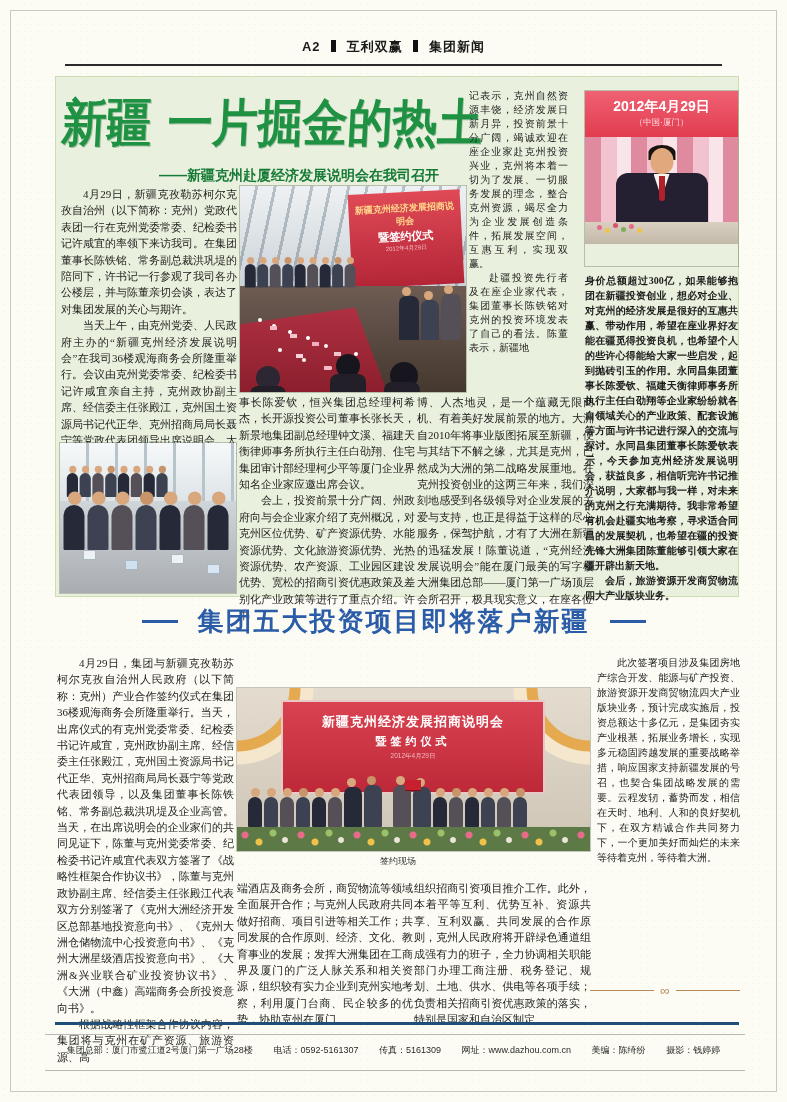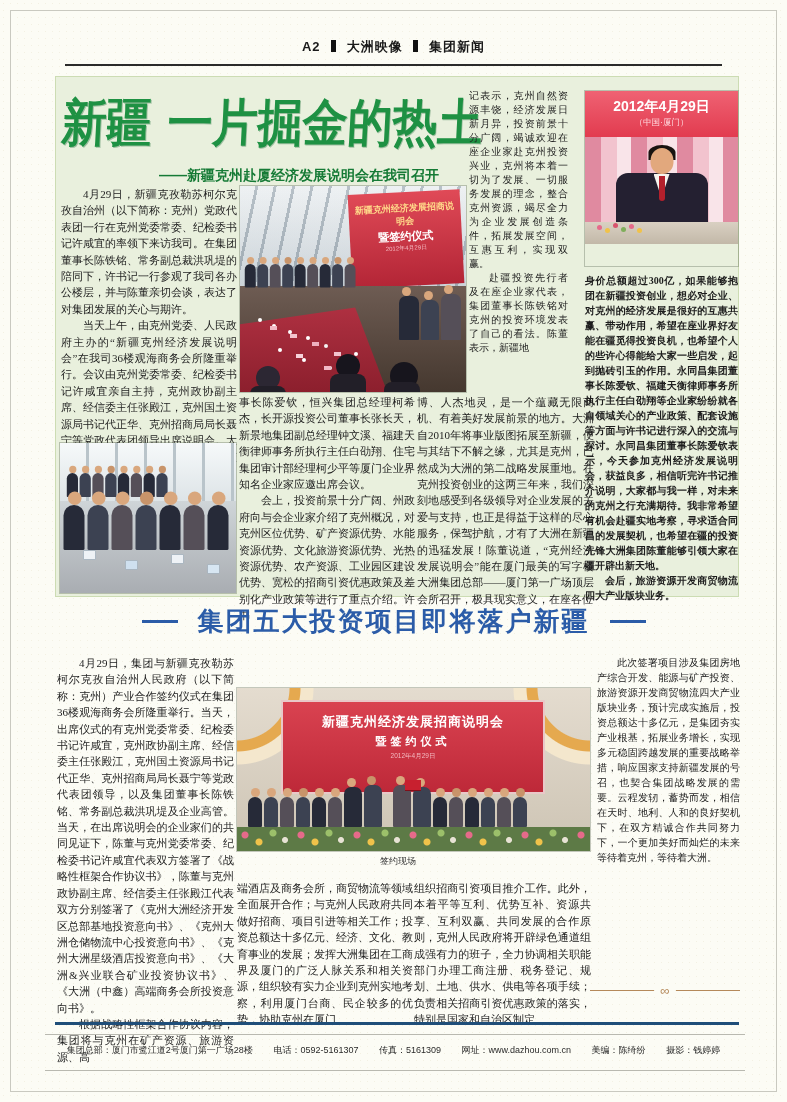--- a/index.html
+++ b/index.html
@@ -119,21 +119,21 @@
 </style>
 </head>
 <body>
 
 <div class="page">
   <div class="page-frame"></div>
 
   <div class="masthead">
     <span>A2</span>
     <span class="hbar"></span>
-    <span>大洲映像</span>
+    <span>互利双赢</span>
     <span class="hbar"></span>
     <span>集团新闻</span>
   </div>
   <div class="head-rule"></div>
 
   <section class="greenbox">
     <h1 class="a1-title">新疆 一片掘金的热土</h1>
     <p class="a1-subtitle">——新疆克州赴厦经济发展说明会在我司召开</p>
 
     <div class="bt" style="left:5px;top:109px;width:176px;">
@@ -274,21 +274,21 @@
         <span class="person"></span>
         <span class="person"></span>
         <span class="person"></span>
     </div>
     <div class="sign-folder"></div>
     <div class="sign-flowers"></div>
   </div>
   <div class="caption" style="left:380px;top:855px;">签约现场</div>
 
   <div class="bt" style="left:237px;top:880px;width:176px;">
-    <p class="ni">端酒店及商务会所，商贸物流等领域全面展开合作；与克州人民政府共同做好招商、项目引进等相关工作；投资总额达十多亿元、经济、文化、教育事业的发展；发挥大洲集团在工商界及厦门的广泛人脉关系和相关资源，组织较有实力企业到克州实地考察，利用厦门台商、民企较多的优势，协助克州在厦门</p>
+    <p class="ni">端酒店及商务会所，商贸物流等领域全面展开合作；与克州人民政府共同做好招商、项目引进等相关工作；共同发展的合作原则、经济、文化、教育事业的发展；发挥大洲集团在工商界及厦门的广泛人脉关系和相关资源，组织较有实力企业到克州实地考察，利用厦门台商、民企较多的优势，协助克州在厦门</p>
   </div>
 
   <div class="bt" style="left:414px;top:880px;width:177px;">
     <p class="ni">组织招商引资项目推介工作。此外，本着平等互利、优势互补、资源共享、互利双赢、共同发展的合作原则，克州人民政府将开辟绿色通道组成强有力的班子，全力协调相关职能部门办理工商注册、税务登记、规划、土地、供水、供电等各项手续；负责相关招商引资优惠政策的落实，特别是国家和自治区制定</p>
   </div>
 
   <div class="bt a2c4" style="left:597px;top:655px;width:143px;">
     <p>此次签署项目涉及集团房地产综合开发、能源与矿产投资、旅游资源开发商贸物流四大产业版块业务，预计完成实施后，投资总额达十多亿元，是集团夯实产业根基，拓展业务增长，实现多元稳固跨越发展的重要战略举措，响应国家支持新疆发展的号召，也契合集团战略发展的需要。云程发轫，蓄势而发，相信在天时、地利、人和的良好契机下，在双方精诚合作共同努力下，一个更加美好而灿烂的未来等待着克州，等待着大洲。</p>
   </div>
 

